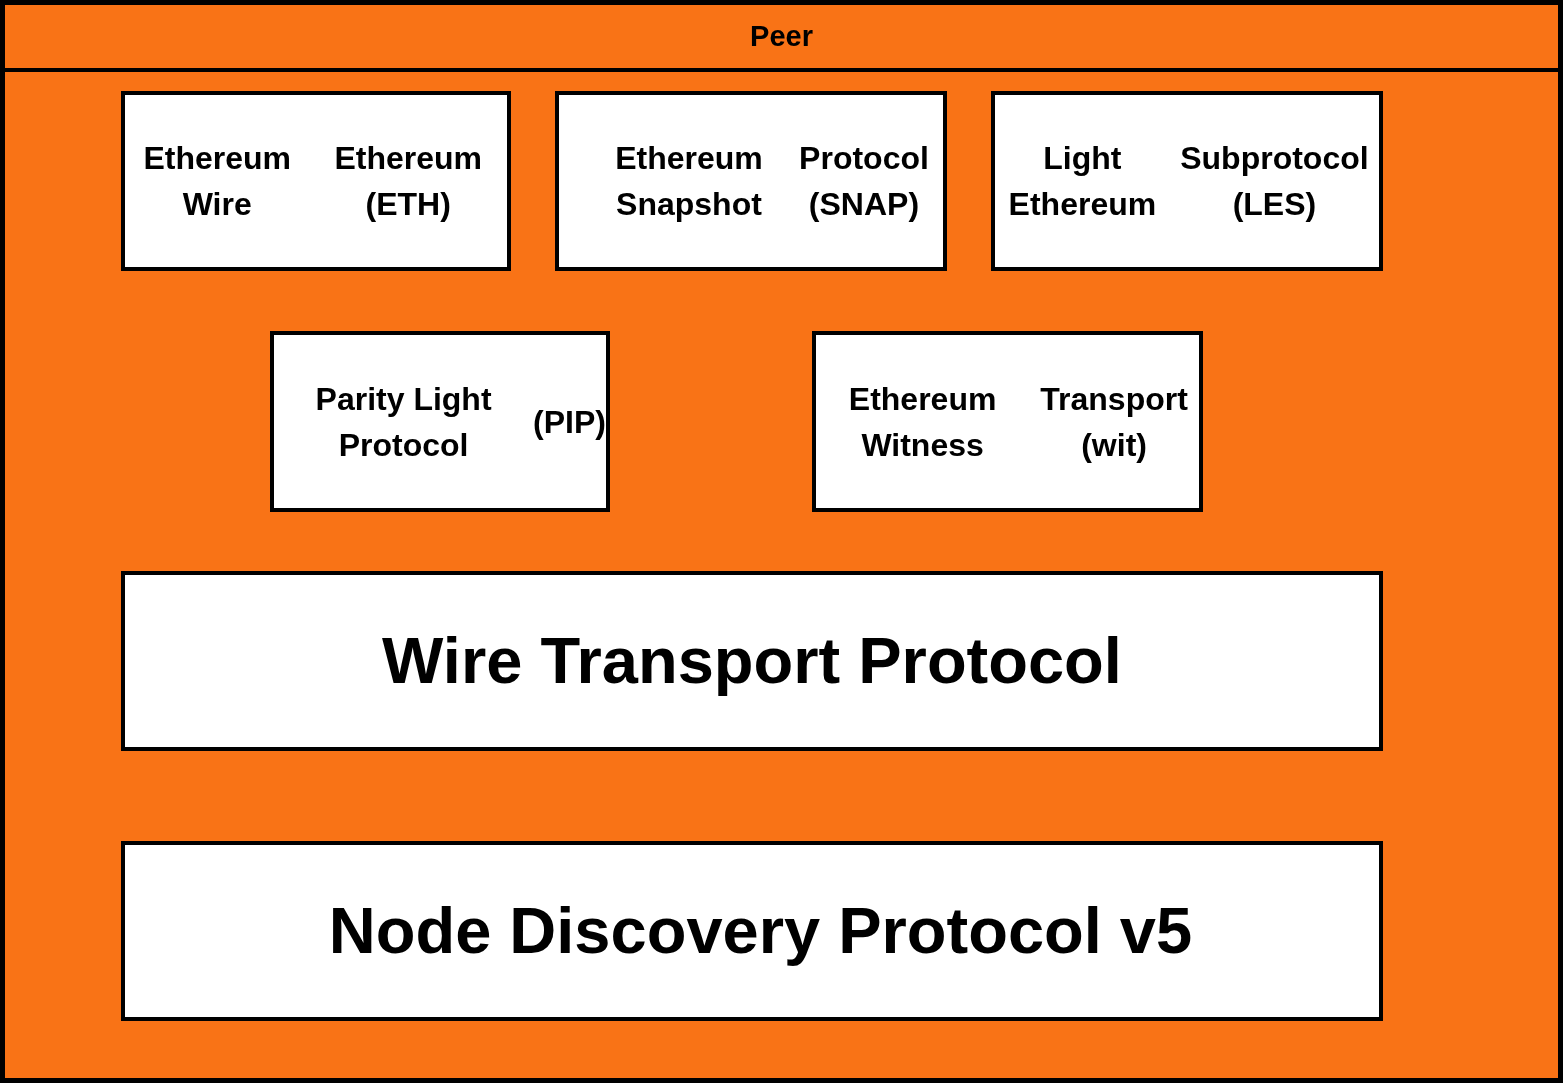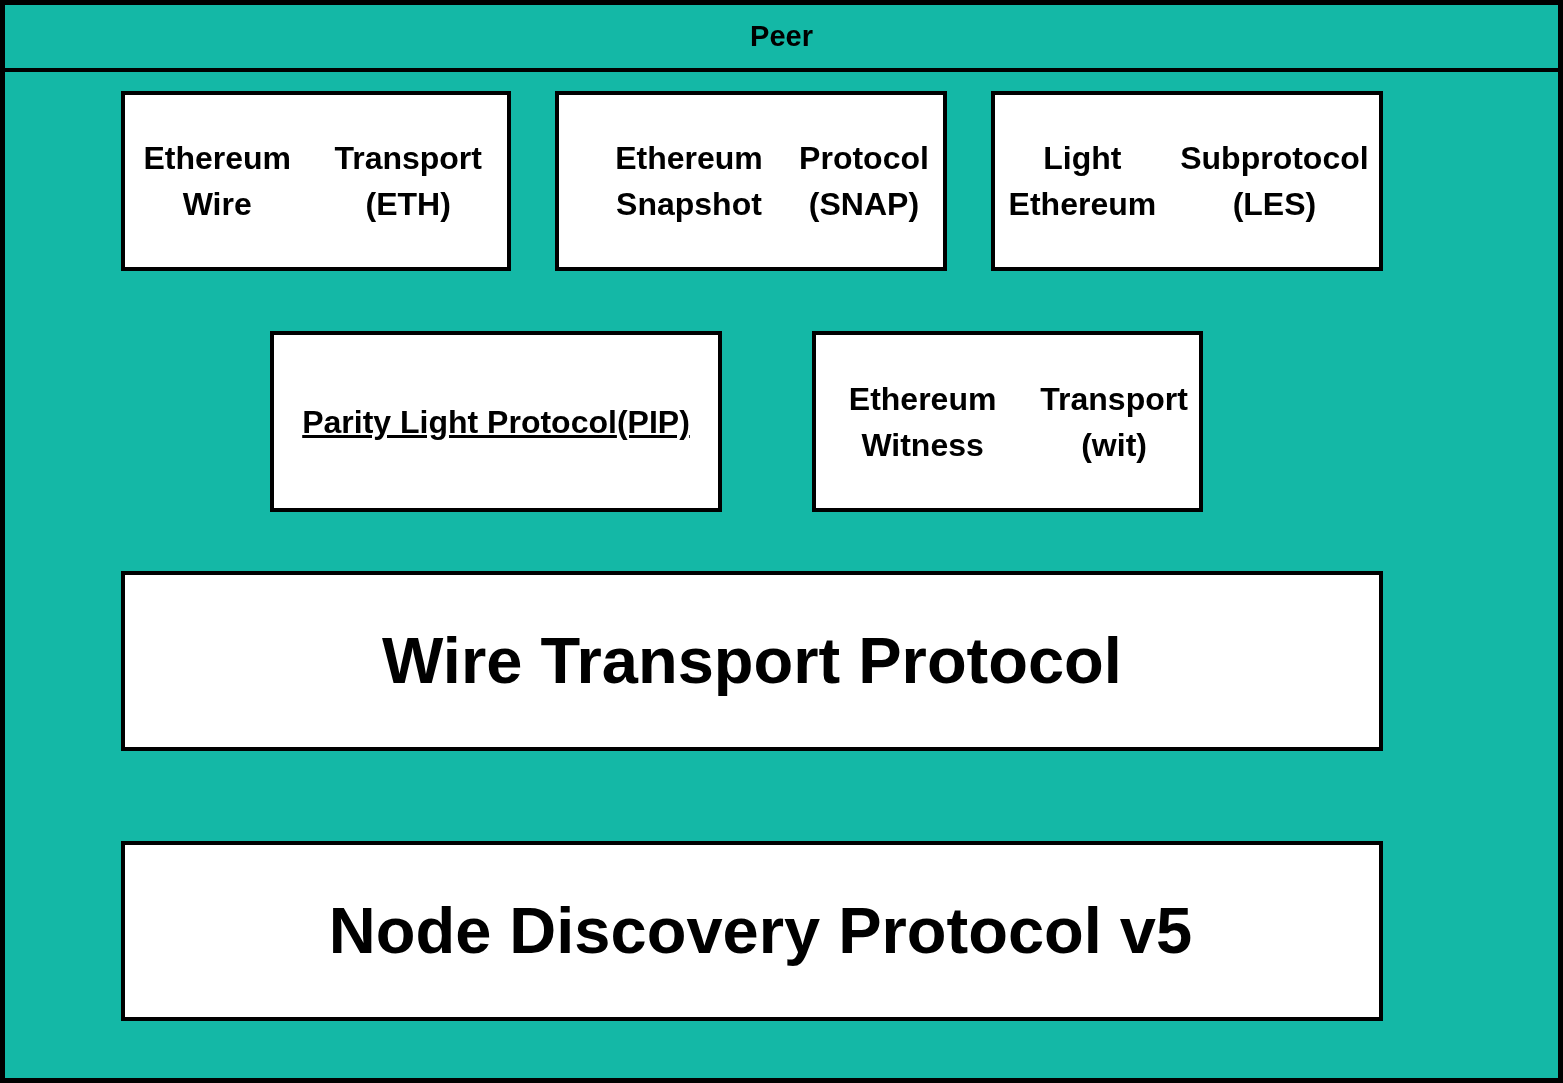--- a/index.html
+++ b/index.html
@@ -5,21 +5,21 @@
   html, body {
     margin: 0;
     padding: 0;
     background: #ffffff;
   }
   .canvas {
     position: relative;
     width: 1553px;
     height: 1073px;
     border: 5px solid #000000;
-    background: #14b8a6;
+    background: #f97316;
     font-family: "Liberation Sans", sans-serif;
     color: #000000;
     overflow: hidden;
   }
   .peer-header {
     position: absolute;
     top: 0;
     left: 0;
     width: 100%;
     height: 63px;
@@ -49,38 +49,38 @@
   }
   .proto-box.large {
     font-size: 65px;
     line-height: 70px;
   }
   
   .box-eth  { left: 116px; top: 86px;  width: 390px; height: 180px; }
   .box-snap { left: 550px; top: 86px;  width: 392px; height: 180px; padding-left: 34px; }
   .box-les  { left: 986px; top: 86px;  width: 392px; height: 180px; }
   
-  .box-pip  { left: 265px; top: 326px; width: 452px; height: 181px; text-decoration: underline; }
+  .box-pip  { left: 265px; top: 326px; width: 340px; height: 181px; }
   .box-wit  { left: 807px; top: 326px; width: 391px; height: 181px; }
   
   .box-rlpx { left: 116px; top: 566px; width: 1262px; height: 180px; }
   .box-disc { left: 116px; top: 836px; width: 1262px; height: 180px; padding-left: 17px; }
 </style>
 </head>
 <body>
 
 <div class="canvas">
 
   <div class="peer-header">
     <span>Peer</span>
   </div>
 
   <div class="proto-box small box-eth">
     <div>Ethereum Wire</div>
-    <div>Transport (ETH)</div>
+    <div>Ethereum (ETH)</div>
   </div>
 
   <div class="proto-box small box-snap">
     <div>Ethereum Snapshot</div>
     <div>Protocol (SNAP)</div>
   </div>
 
   <div class="proto-box small box-les">
     <div>Light Ethereum</div>
     <div>Subprotocol (LES)</div>

